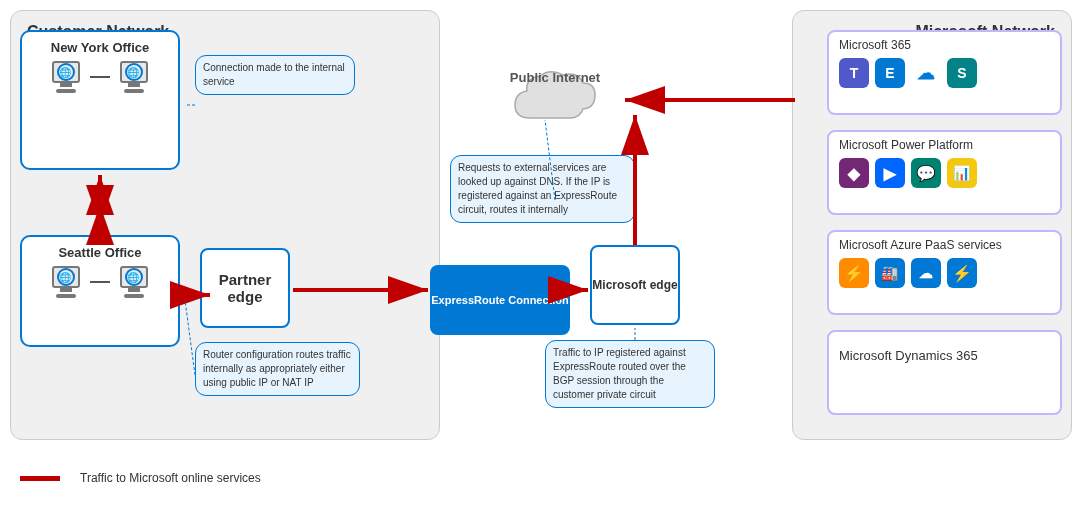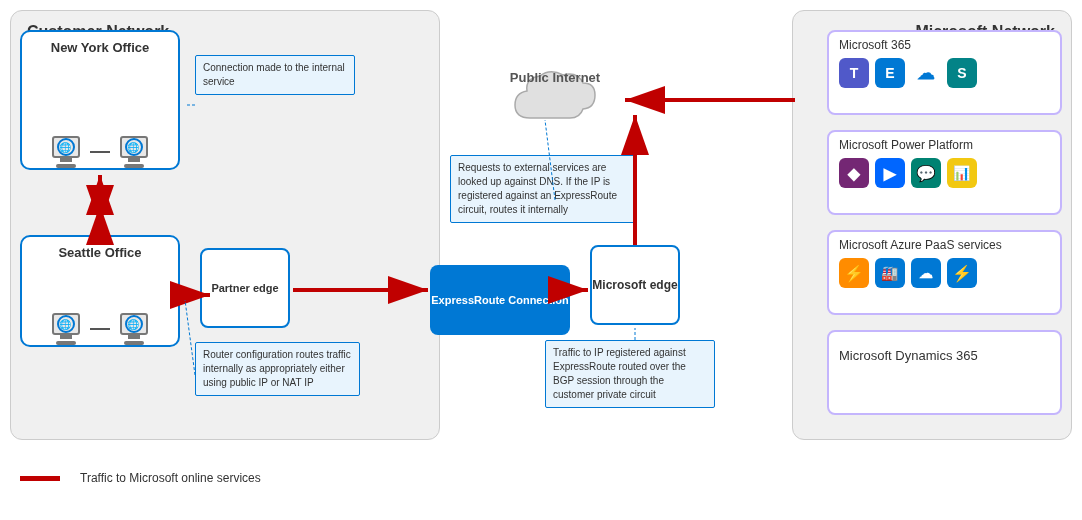--- a/index.html
+++ b/index.html
@@ -54,21 +54,20 @@
     }
     
     .office-box {
       position: absolute;
       background: white;
       border: 2.5px solid #0078d4;
       border-radius: 10px;
       display: flex;
       flex-direction: column;
       align-items: center;
-      justify-content: space-between;
     }
     .new-york-office {
       left: 20px;
       top: 30px;
       width: 160px;
       height: 140px;
     }
     .seattle-office {
       left: 20px;
       top: 235px;
@@ -146,21 +145,21 @@
       height: 80px;
       background: white;
       border: 2.5px solid #0078d4;
       border-radius: 8px;
       display: flex;
       flex-direction: column;
       align-items: center;
       justify-content: center;
     }
     .partner-edge-label {
-      font-size: 11px;
+      font-size: 15px;
       font-weight: 700;
       text-align: center;
       color: #333;
     }
     
     .expressroute-box {
       position: absolute;
       left: 430px;
       top: 265px;
       width: 140px;
@@ -266,21 +265,21 @@
       text-align: center;
       line-height: 1.3;
       position: absolute;
       top: 20px;
     }
     
     .callout-box {
       position: absolute;
       background: #e8f4fd;
       border: 1.5px solid #0078d4;
-      border-radius: 2px;
+      border-radius: 11px;
       padding: 5px 7px;
       font-size: 10px;
       color: #333;
       line-height: 1.4;
     }
     .callout-ny {
       left: 195px;
       top: 55px;
       width: 160px;
     }

